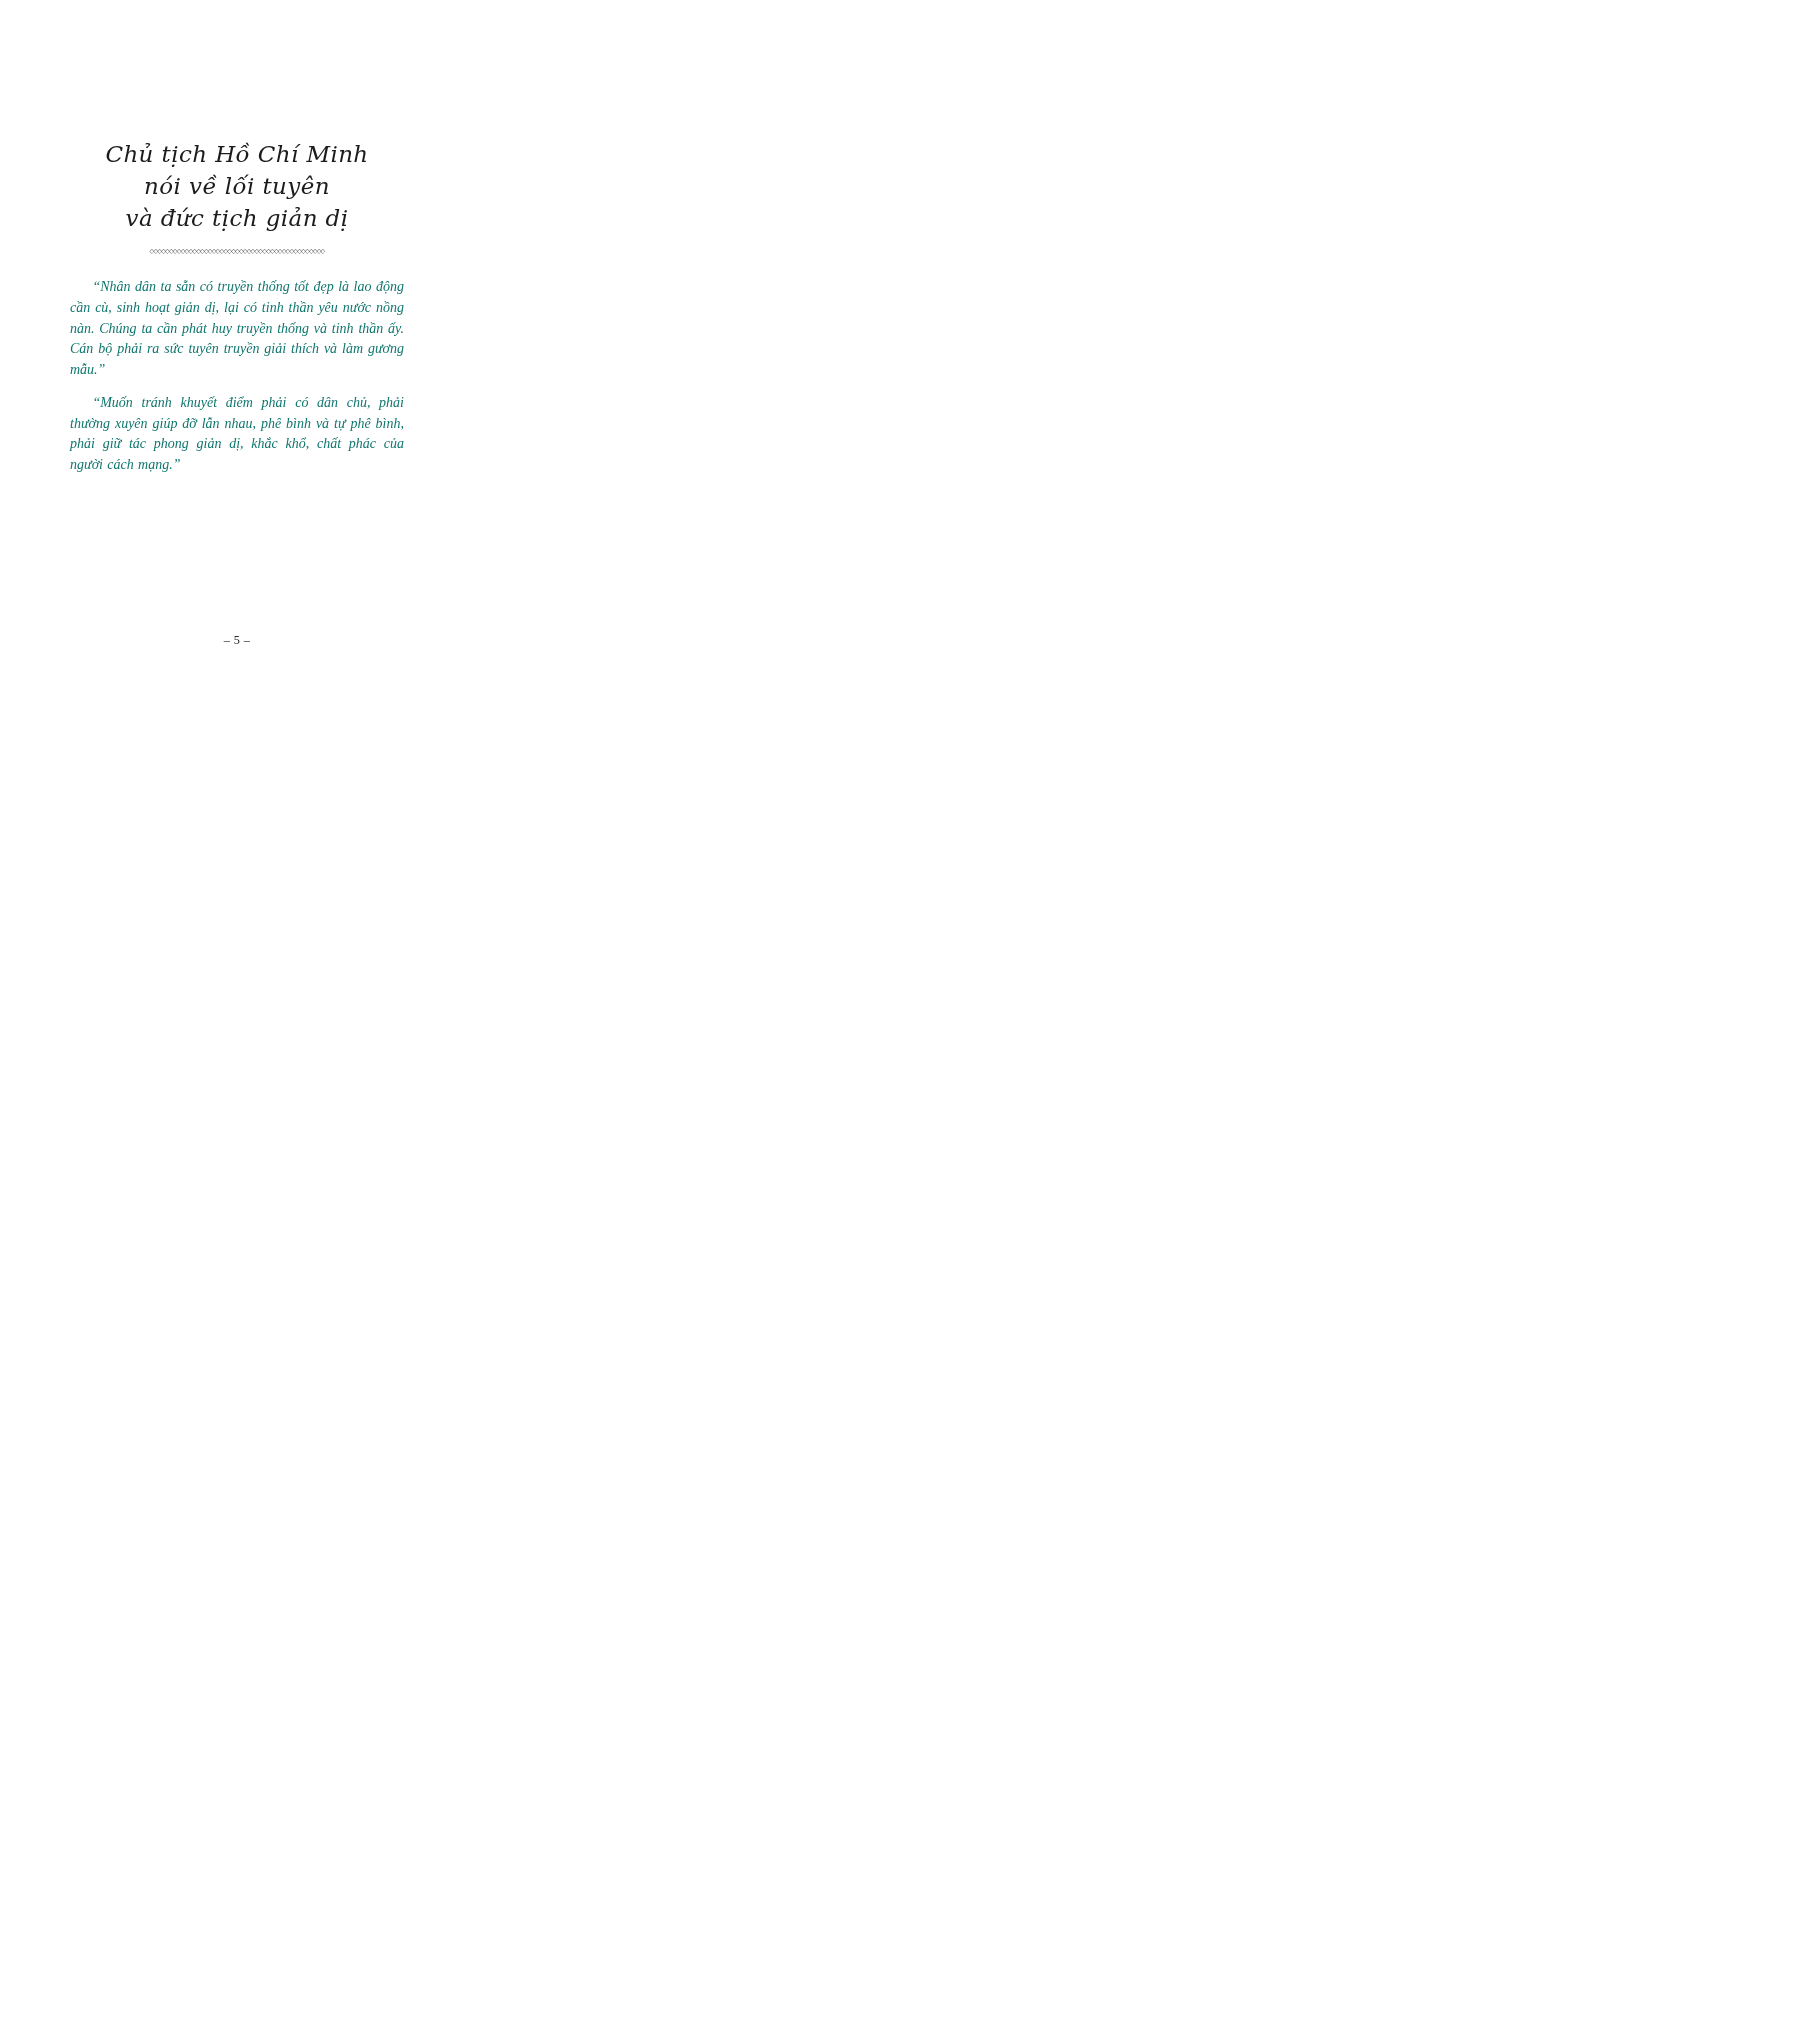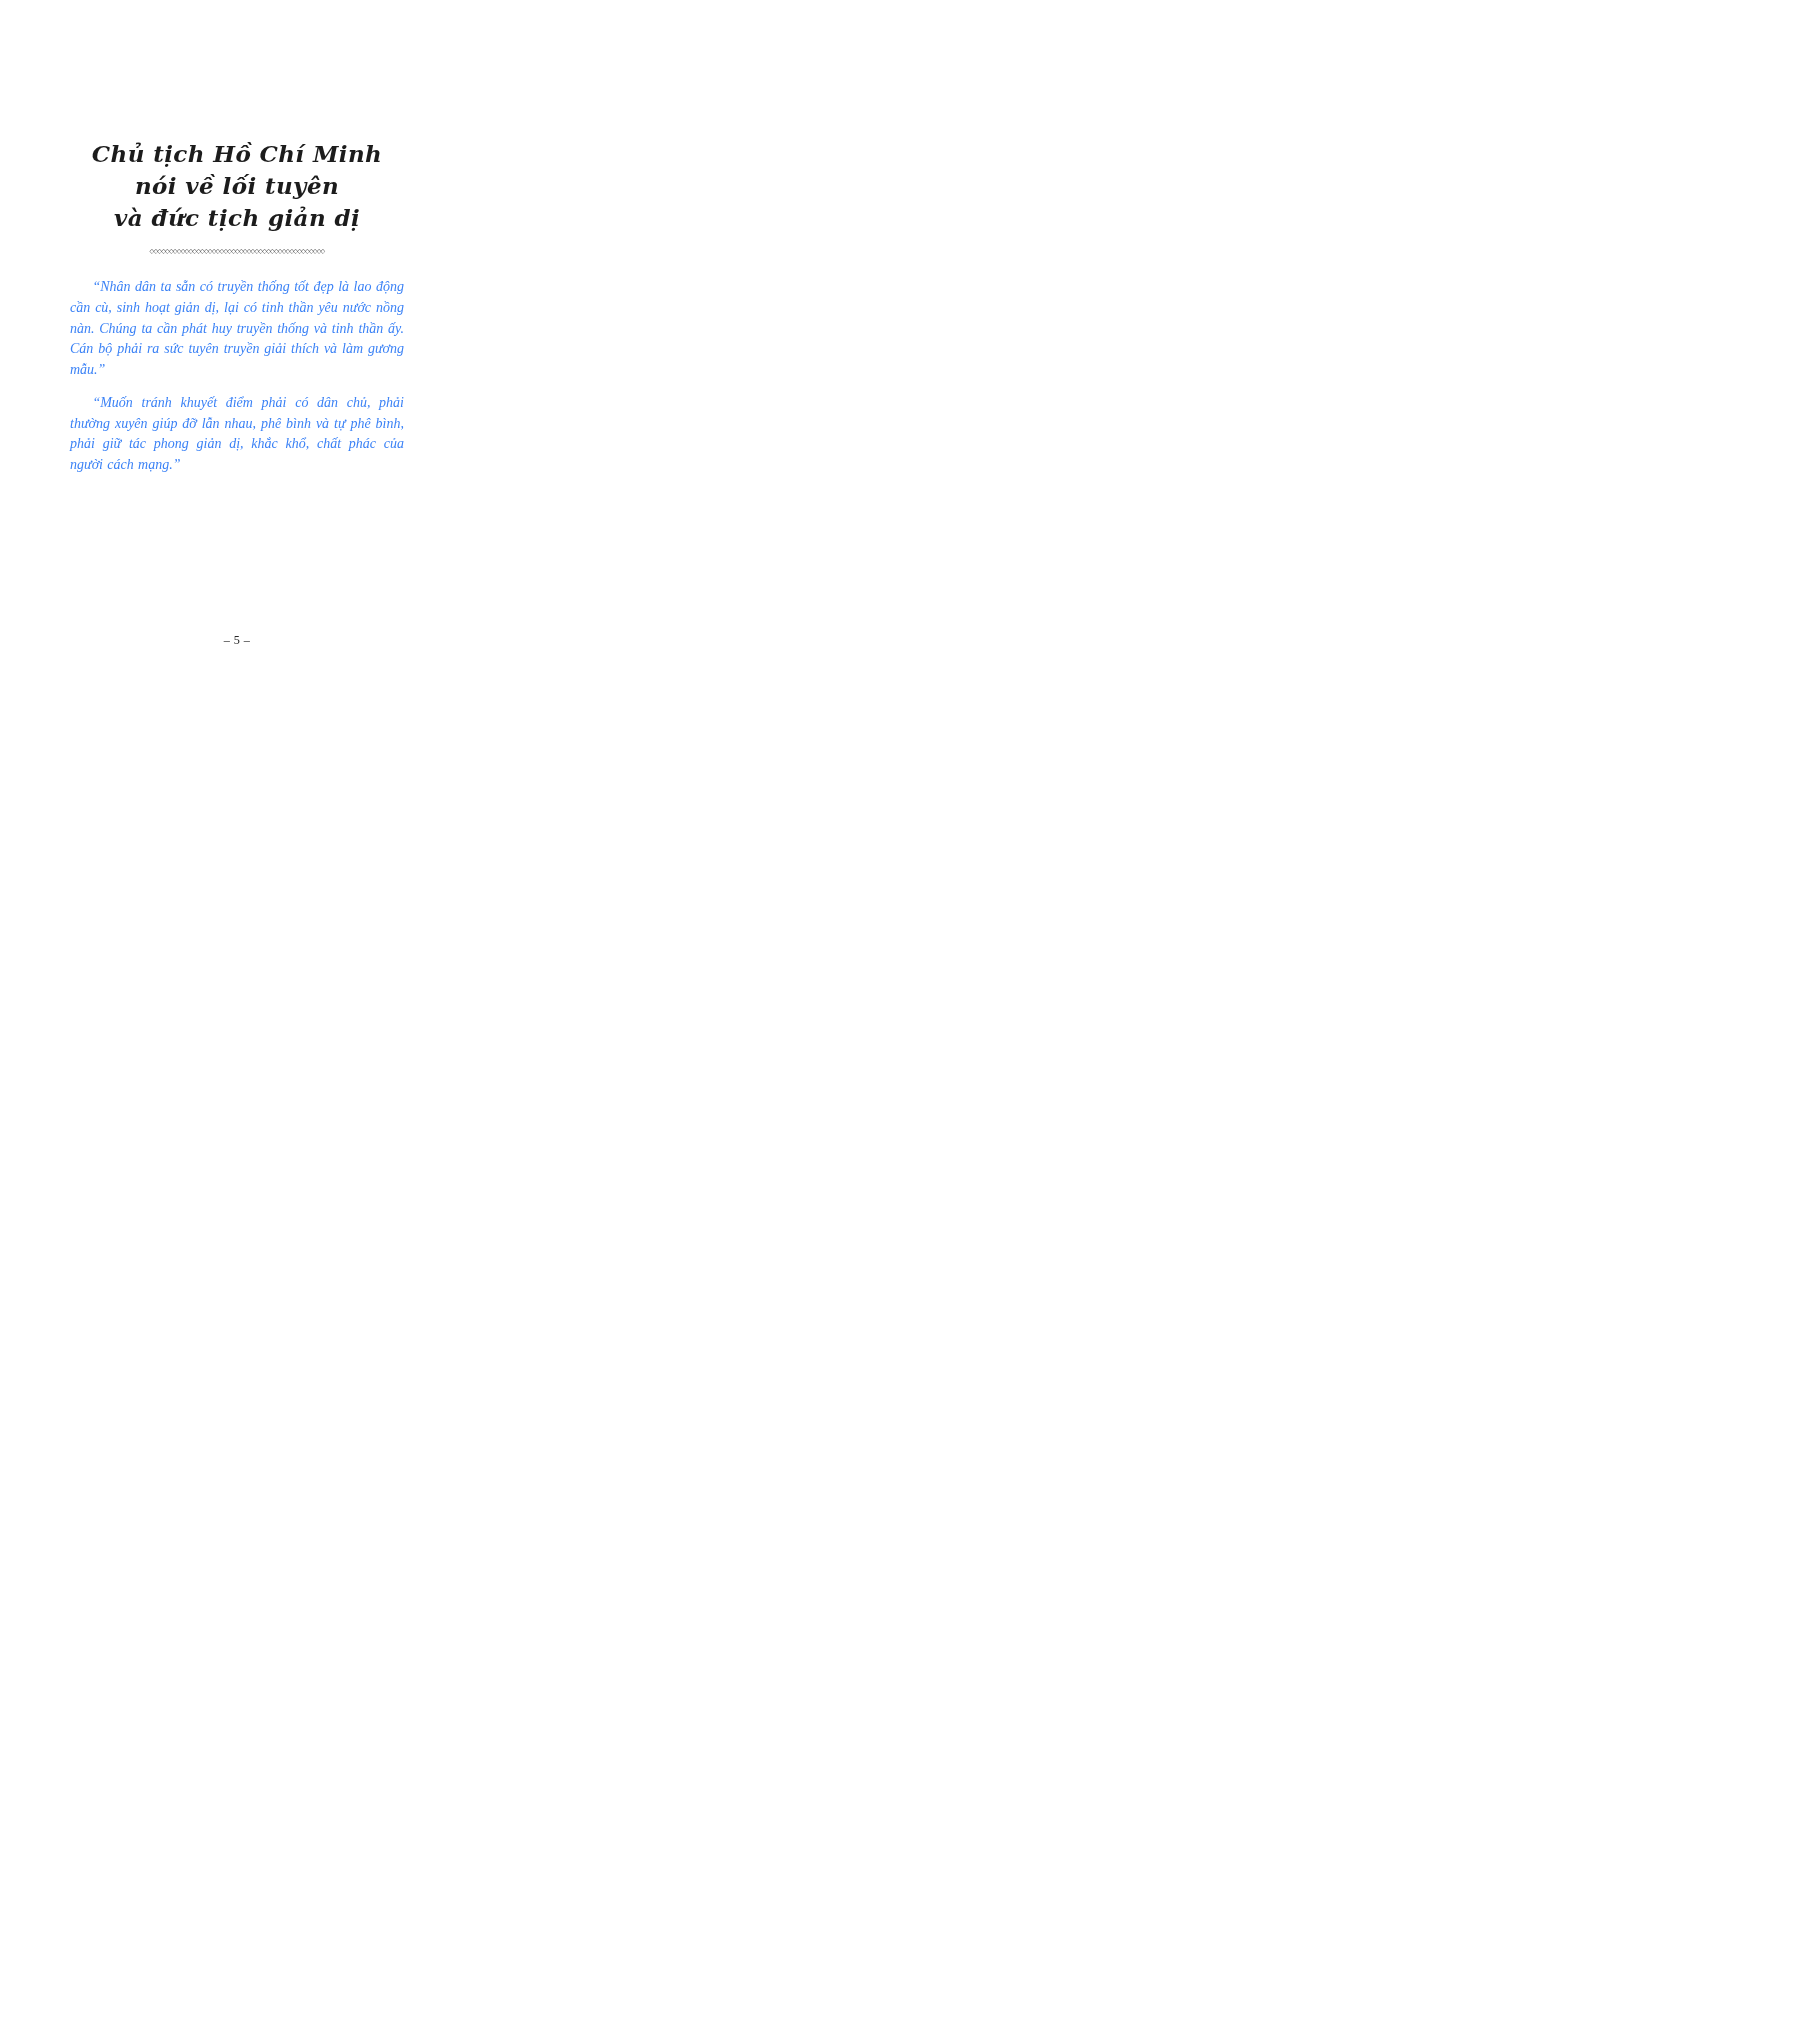--- a/index.html
+++ b/index.html
@@ -20,21 +20,21 @@
     left: 70px;
     right: 48px;
     top: 0;
     bottom: 0;
   }
   .title {
     margin: 138px 0 0 0;
     text-align: center;
     font-family: "DejaVu Serif", serif;
     font-style: italic;
-    font-weight: 700;
+    font-weight: 400;
     font-size: 23px;
     line-height: 1.4;
     color: #1c1c1c;
     letter-spacing: 0.4px;
   }
   .divider {
     margin-top: 12.2px;
     text-align: center;
     font-size: 6.1px;
     letter-spacing: -0.8px;
@@ -46,21 +46,21 @@
     margin-top: 23.6px;
   }
   p.quote {
     font-family: "Liberation Serif", serif;
     font-style: italic;
     font-size: 14px;
     line-height: 1.47;
     text-align: justify;
     text-indent: 1.6em;
     margin: 0 0 13px 0;
-    color: #3b82f6;
+    color: #0f766e;
     word-spacing: 0.8px;
   }
   .page-number {
     position: absolute;
     bottom: 21px;
     left: 0;
     right: 0;
     text-align: center;
     font-size: 12.2px;
     font-style: normal;

